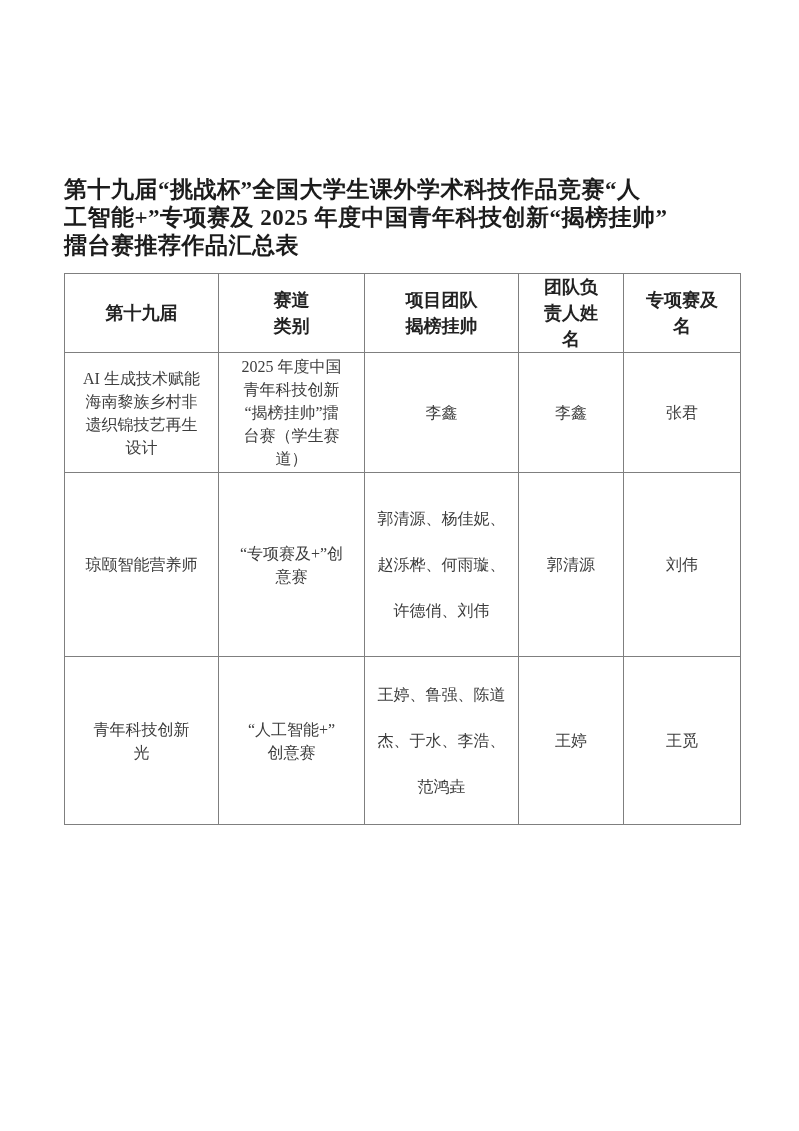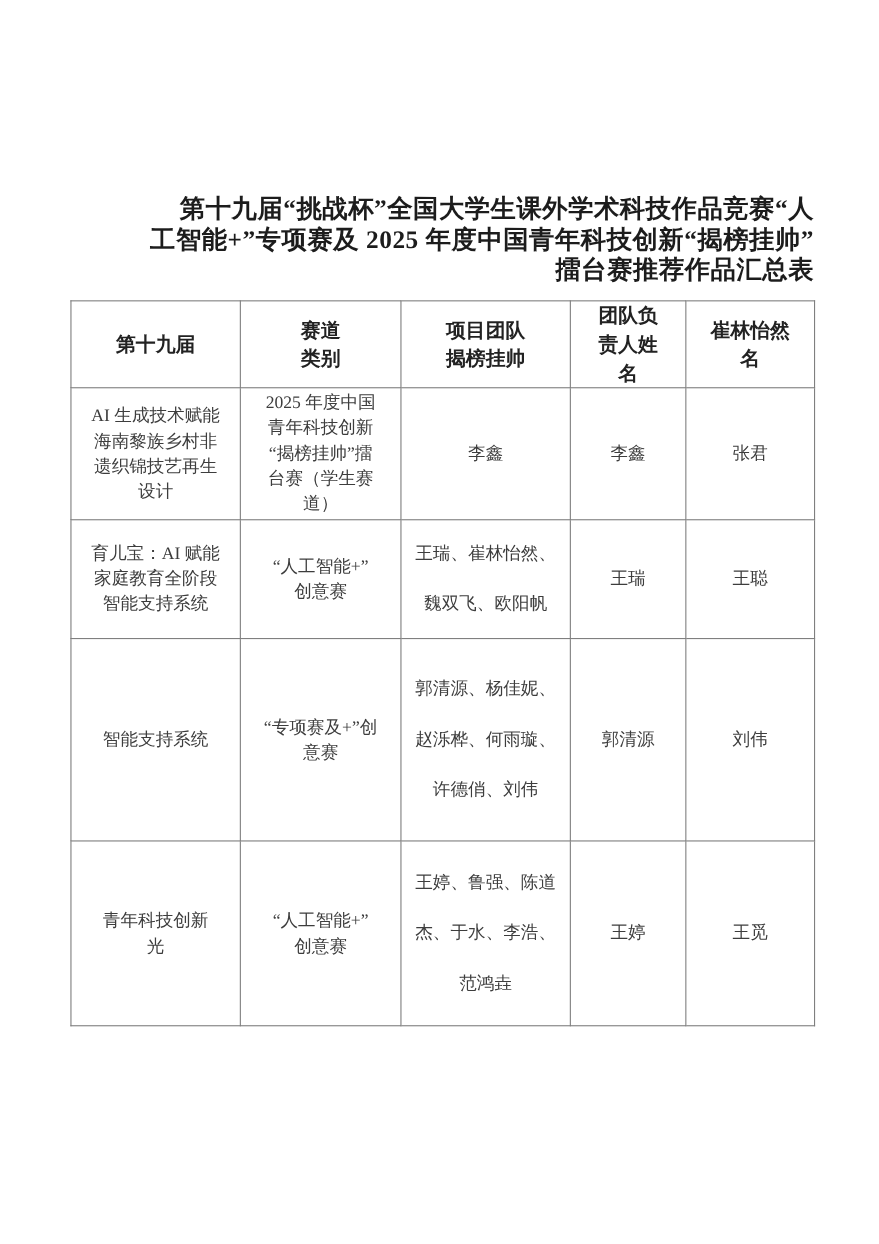--- a/index.html
+++ b/index.html
@@ -14,21 +14,21 @@
     background: #ffffff;
     overflow: hidden;
     font-family: "Liberation Serif", "DejaVu Serif", serif;
   }
   .doc-title {
     position: absolute;
     top: 176px;
     left: 64px;
     width: 676px;
     margin: 0;
-    text-align: right;
+    text-align: left;
     font-family: "Liberation Serif", "DejaVu Serif", serif;
     font-size: 23px;
     line-height: 28px;
     font-weight: bold;
     color: #1c1c1c;
     letter-spacing: 0.5px;
     white-space: pre-line;
   }
   table.doc-table {
     position: absolute;
@@ -89,52 +89,41 @@
     <thead>
       <tr class="hrow">
         <th>第十九届</th>
         <th>赛道
 类别</th>
         <th>项目团队
 揭榜挂帅</th>
         <th>团队负
 责人姓
 名</th>
-        <th>崔林怡然
+        <th>专项赛及
 名</th>
       </tr>
     </thead>
     <tbody>
       <tr class="r0">
         <td>AI 生成技术赋能
 海南黎族乡村非
 遗织锦技艺再生
 设计</td>
         <td>2025 年度中国
 青年科技创新
 “揭榜挂帅”擂
 台赛（学生赛
 道）</td>
         <td class="members">李鑫</td>
         <td>李鑫</td>
         <td>张君</td>
       </tr>
-      <tr class="r1">
-        <td>育儿宝：AI 赋能
-家庭教育全阶段
-智能支持系统</td>
-        <td>“人工智能+”
-创意赛</td>
-        <td class="members">王瑞、崔林怡然、
-魏双飞、欧阳帆</td>
-        <td>王瑞</td>
-        <td>王聪</td>
-      </tr>
       <tr class="r2">
-        <td>智能支持系统</td>
+        <td>琼颐智能营养师</td>
         <td>“专项赛及+”创
 意赛</td>
         <td class="members">郭清源、杨佳妮、
 赵泺桦、何雨璇、
 许德俏、刘伟</td>
         <td>郭清源</td>
         <td>刘伟</td>
       </tr>
       <tr class="r3">
         <td>青年科技创新

